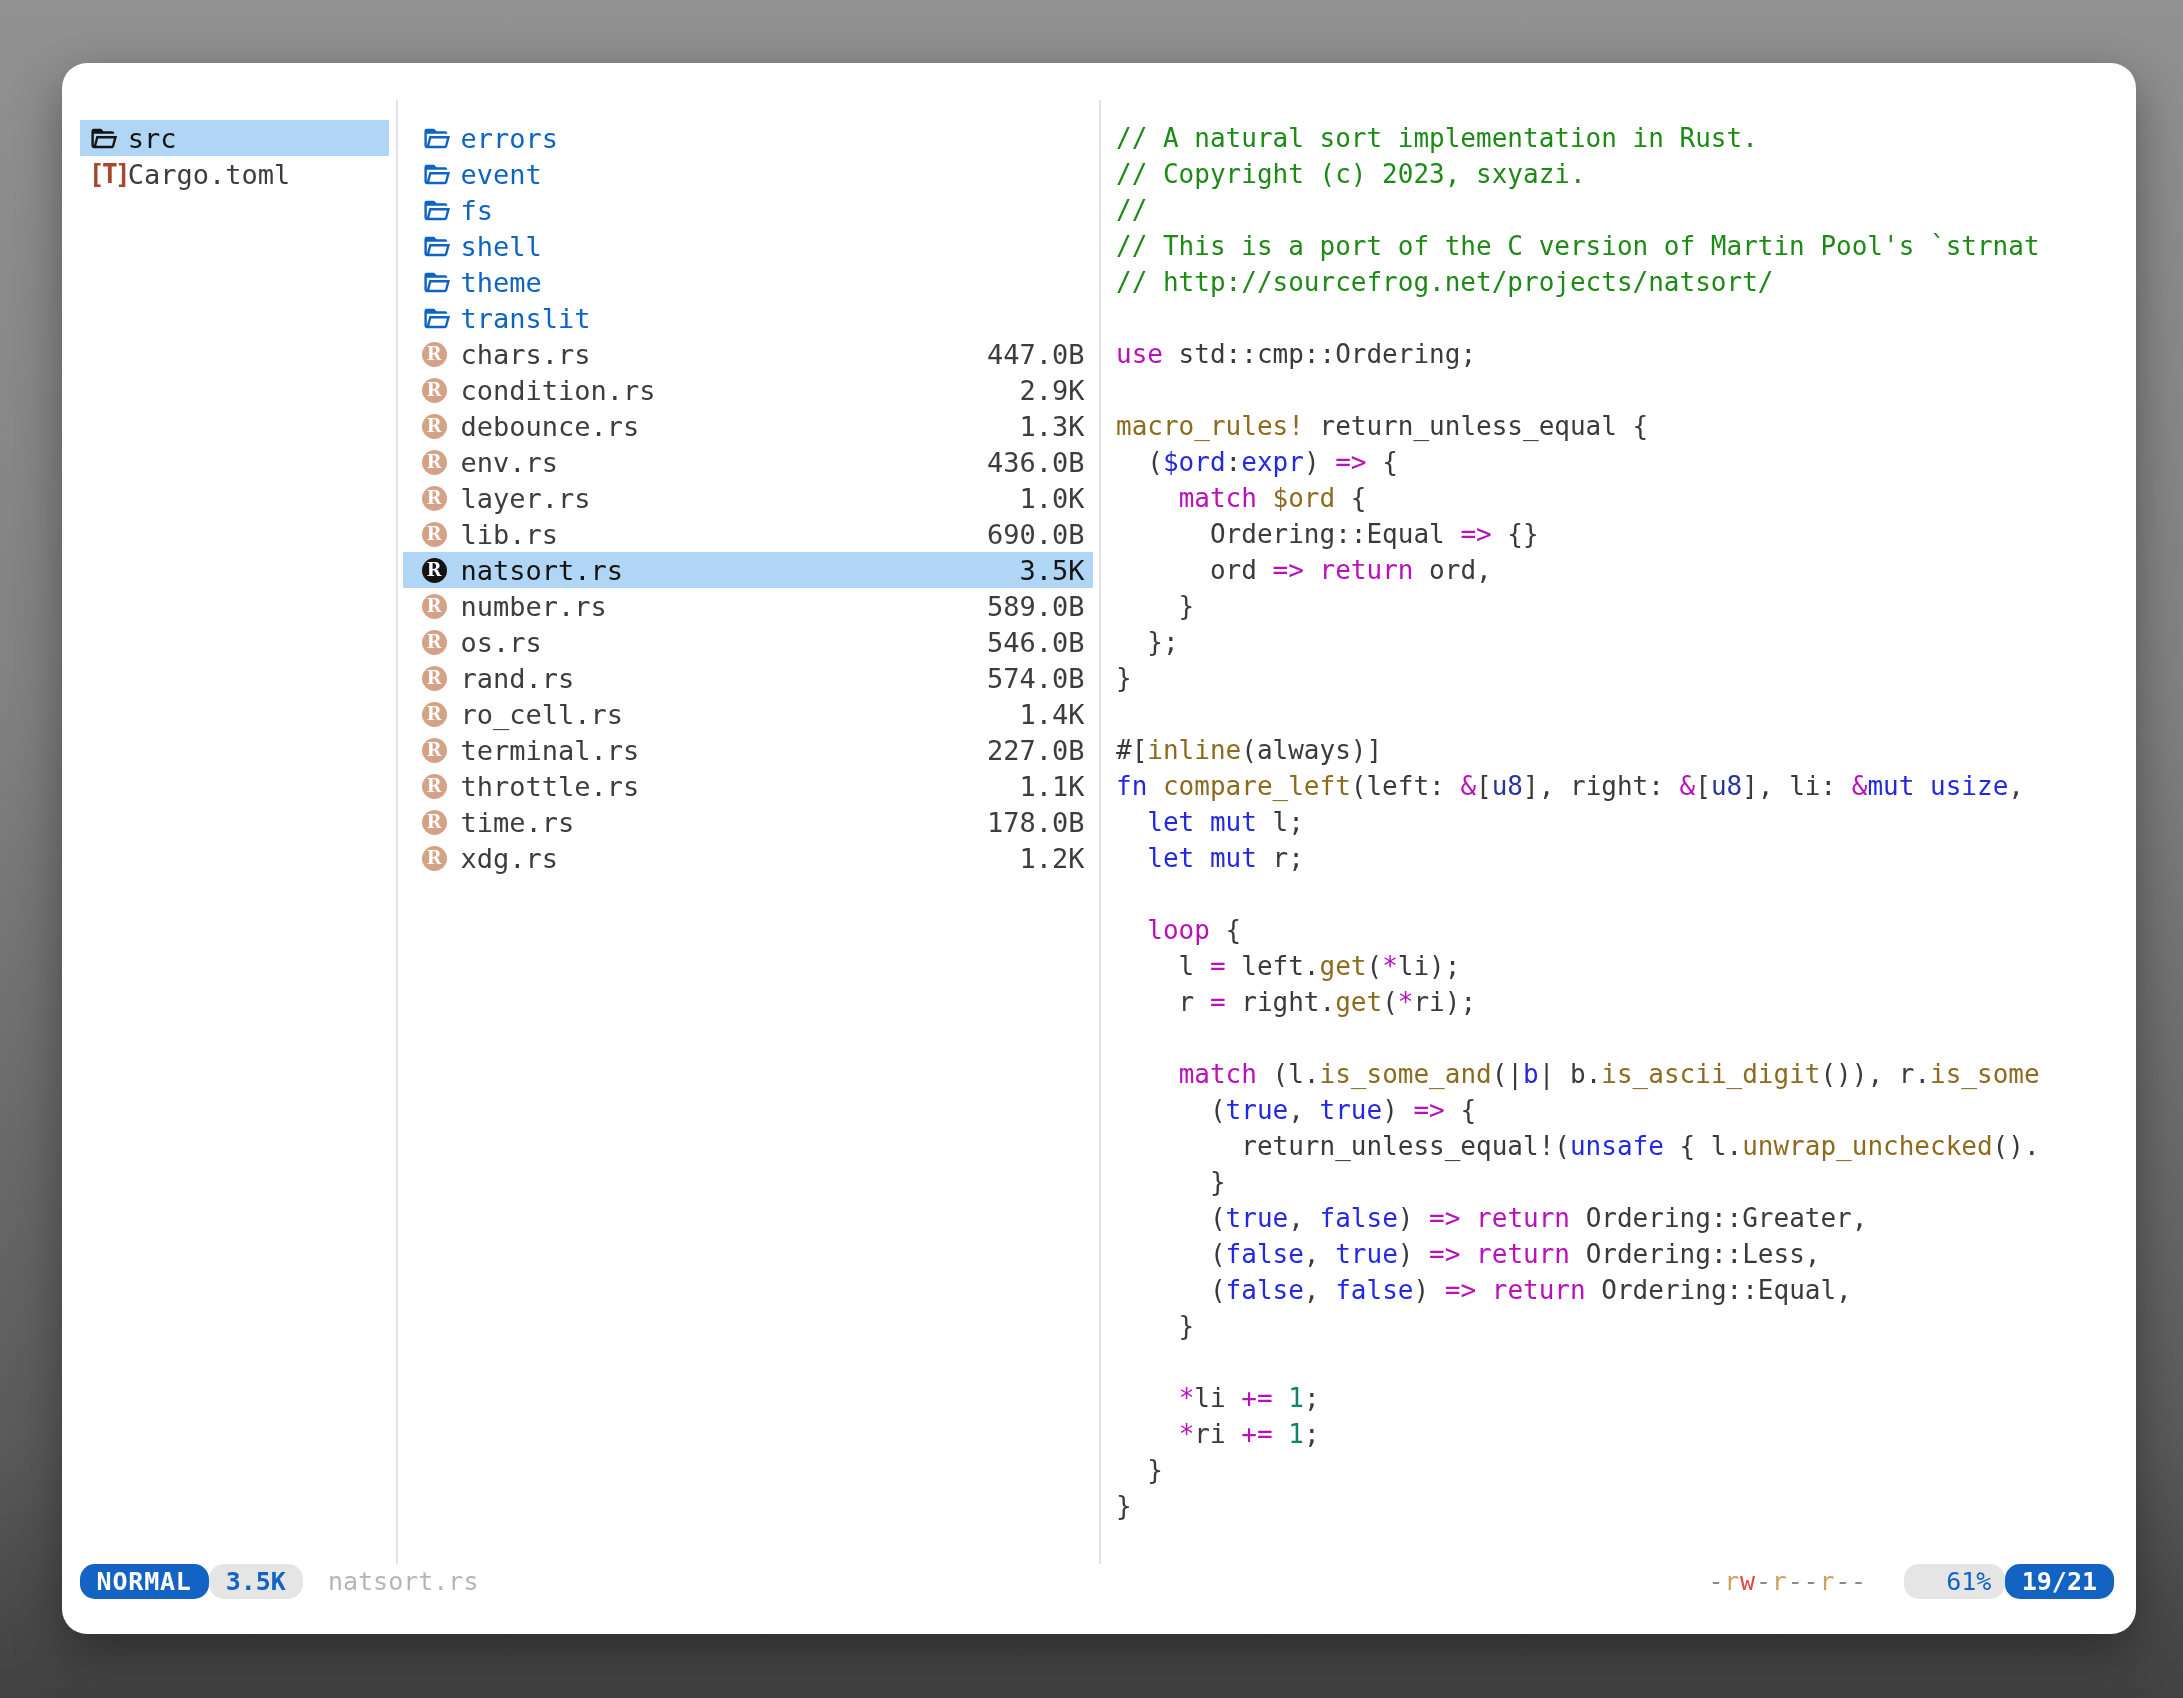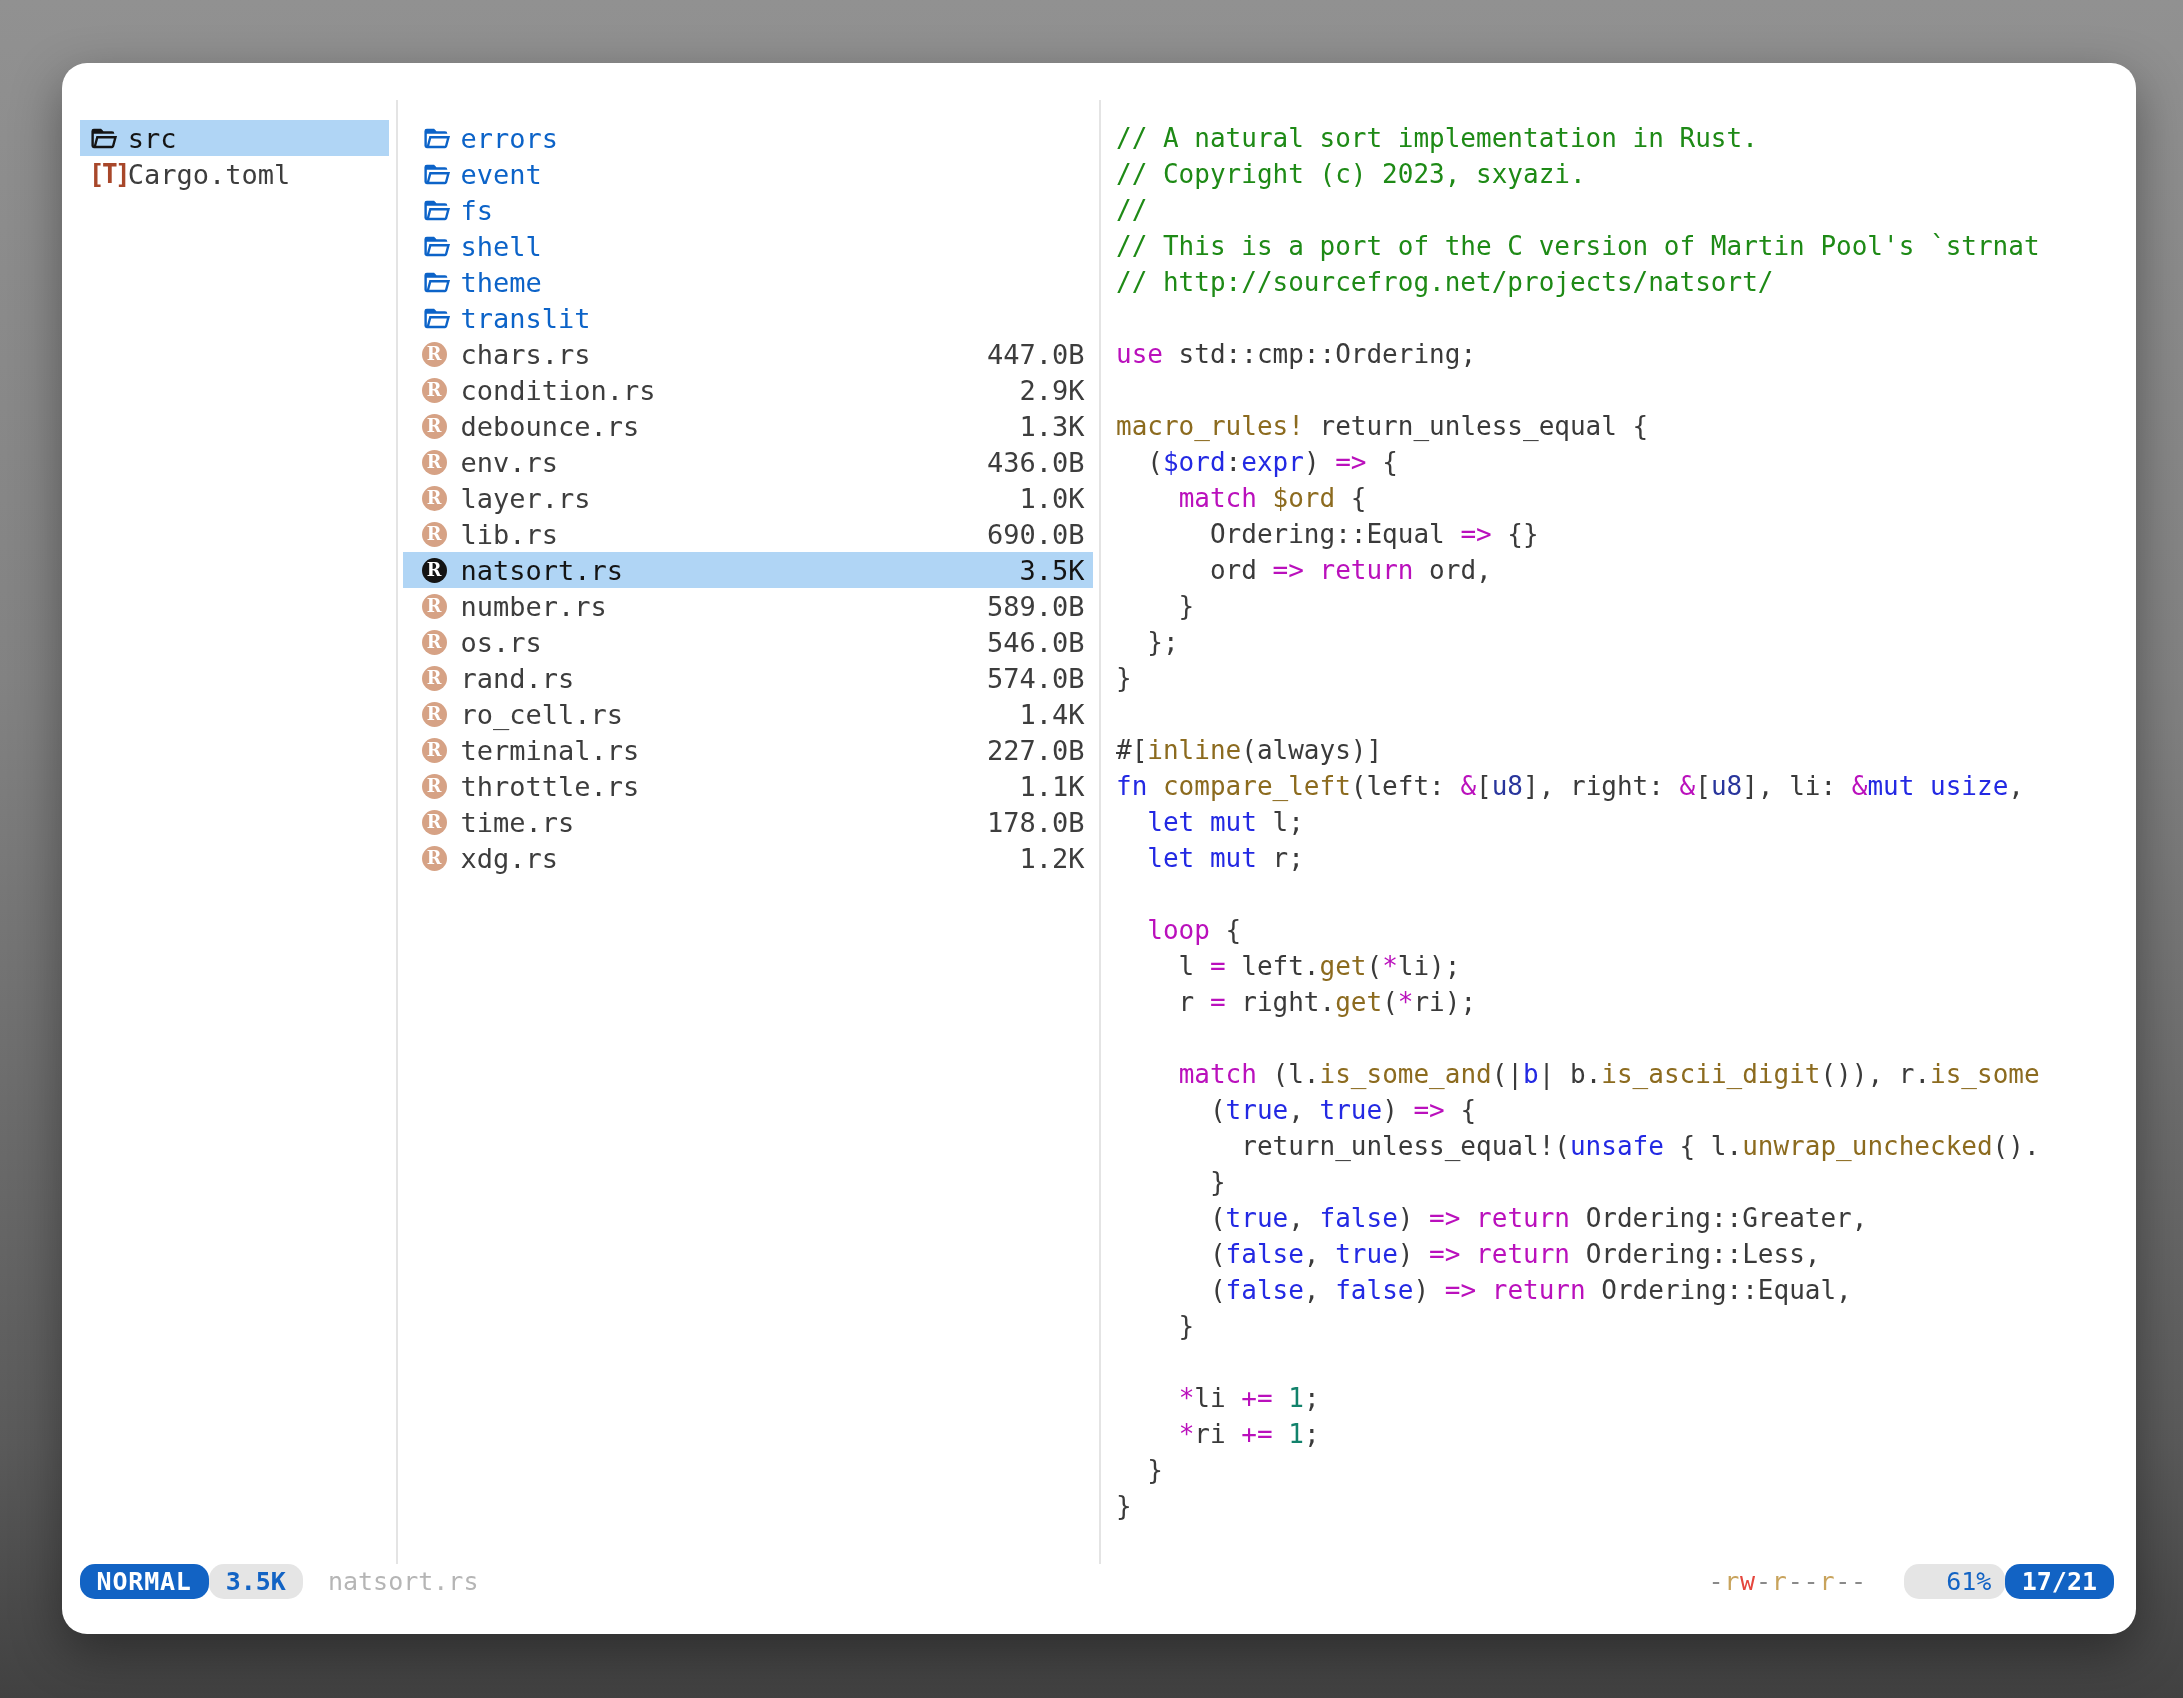--- a/index.html
+++ b/index.html
@@ -298,19 +298,19 @@
         <div class="line"><span class="c0">}</span></div>
       </div>
 
     <div class="statusbar">
       <div class="badge mode">NORMAL</div>
       <div class="badge szb">3.5K</div>
       <div class="sb-file">natsort.rs</div>
       <div class="sb-right">
         <div class="perms" id="perms"><span class="pd">-</span><span class="pr">r</span><span class="pw">w</span><span class="pd">-</span><span class="pr">r</span><span class="pd">--</span><span class="pr">r</span><span class="pd">--</span></div>
         <div class="badge pct">61%</div>
-        <div class="badge pos">17/21</div>
+        <div class="badge pos">19/21</div>
       </div>
     </div>
 
   </div>
 </div>
 
 
 </body></html>

